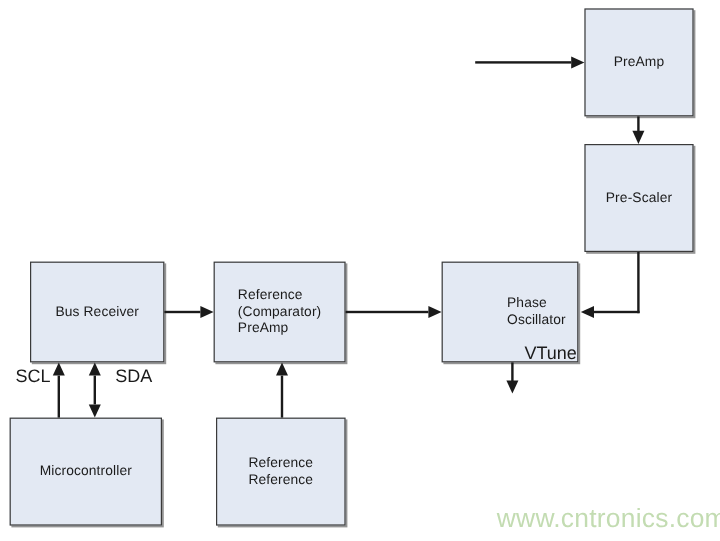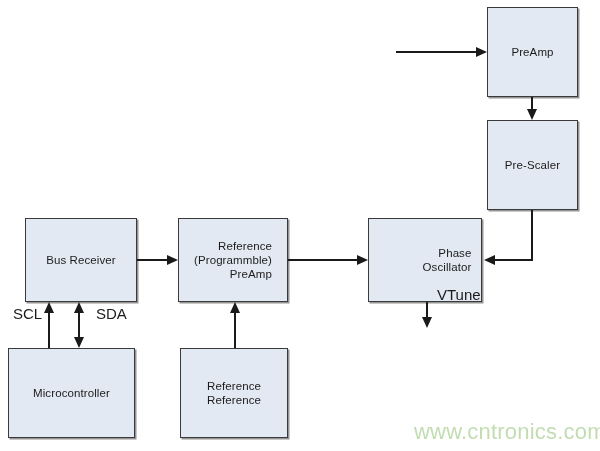--- a/index.html
+++ b/index.html
@@ -17,21 +17,21 @@
   }
   .block {
     position: absolute;
     box-sizing: border-box;
     background: #e3e9f3;
     border: 1.5px solid #3a3a3a;
     box-shadow: 1.5px 1.5px 0 0 rgba(60,60,60,0.55);
     display: flex;
     align-items: center;
     justify-content: center;
-    text-align: right;
+    text-align: left;
   }
   .block .lbl {
     font-size: 11.5px;
     line-height: 14px;
     color: #1b1b1b;
     letter-spacing: 0.1px;
     padding: 0 4px;
   }
   .wire {
     position: absolute;
@@ -96,21 +96,21 @@
     <span class="lbl">Pre-Scaler</span>
   </div>
 
   <div class="block" style="left:25px; top:218px; width:112px; height:84px;">
     <span class="lbl">Bus Receiver</span>
   </div>
 
   <div class="block" style="left:178px; top:218px; width:110px; height:84px;">
     <span class="lbl">
       <span>Reference</span><br>
-      <span>(Programmble)</span><br>
+      <span>(Comparator)</span><br>
       <span>PreAmp</span>
     </span>
   </div>
 
   <div class="block" style="left:368px; top:218px; width:114px; height:84px;padding-left:44px;">
     <span class="lbl">
       <span>Phase</span><br>
       <span>Oscillator</span>
     </span>
   </div>

